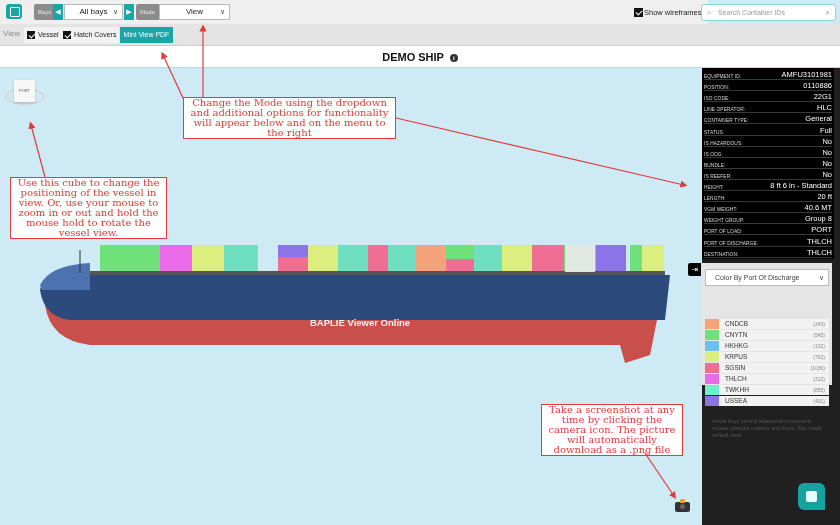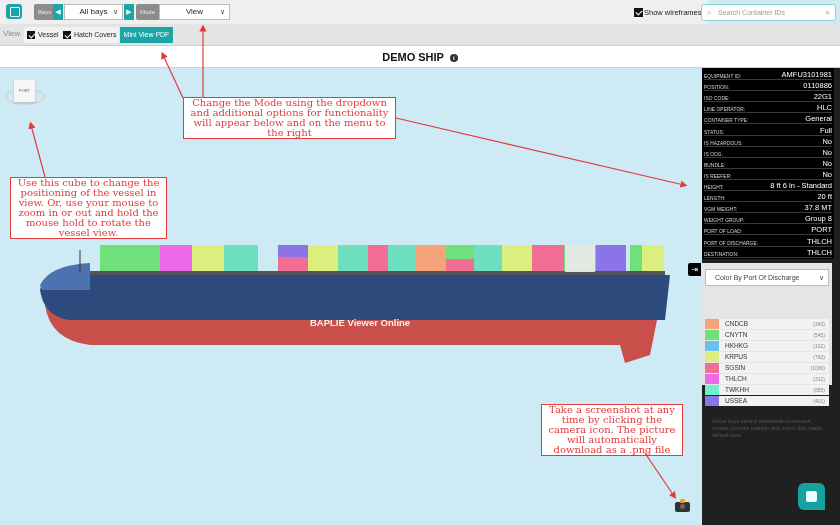--- a/index.html
+++ b/index.html
@@ -211,21 +211,21 @@
   <div class="drow">
       <span class="dk">HEIGHT:</span>
       <span class="dv">8 ft 6 in - Standard</span>
     </div>
   <div class="drow">
       <span class="dk">LENGTH:</span>
       <span class="dv">20 ft</span>
     </div>
   <div class="drow">
       <span class="dk">VGM WEIGHT:</span>
-      <span class="dv">37.8 MT</span>
+      <span class="dv">40.6 MT</span>
     </div>
   <div class="drow">
       <span class="dk">WEIGHT GROUP:</span>
       <span class="dv">Group 8</span>
     </div>
   <div class="drow">
       <span class="dk">PORT OF LOAD:</span>
       <span class="dv">PORT</span>
     </div>
   <div class="drow">

